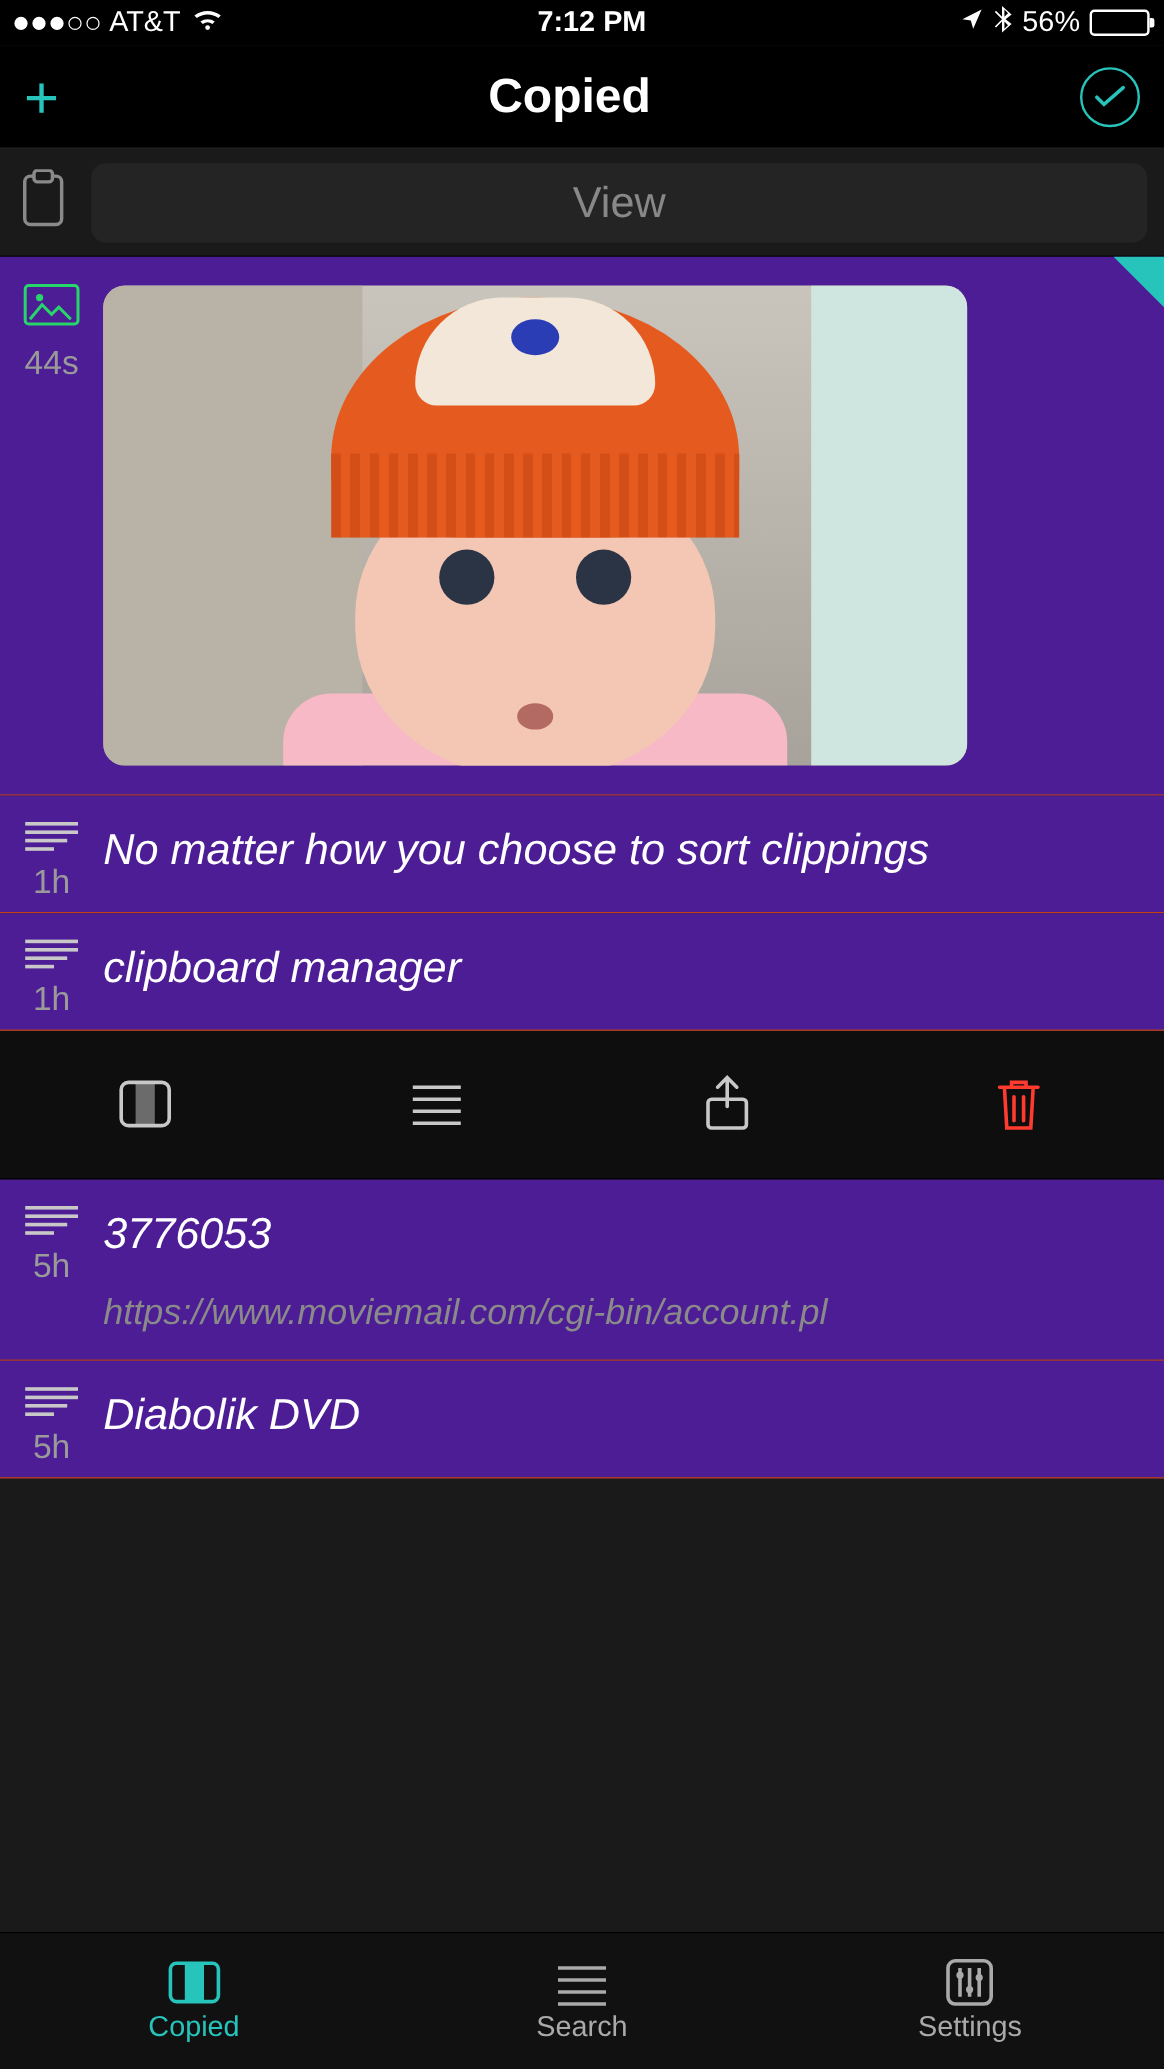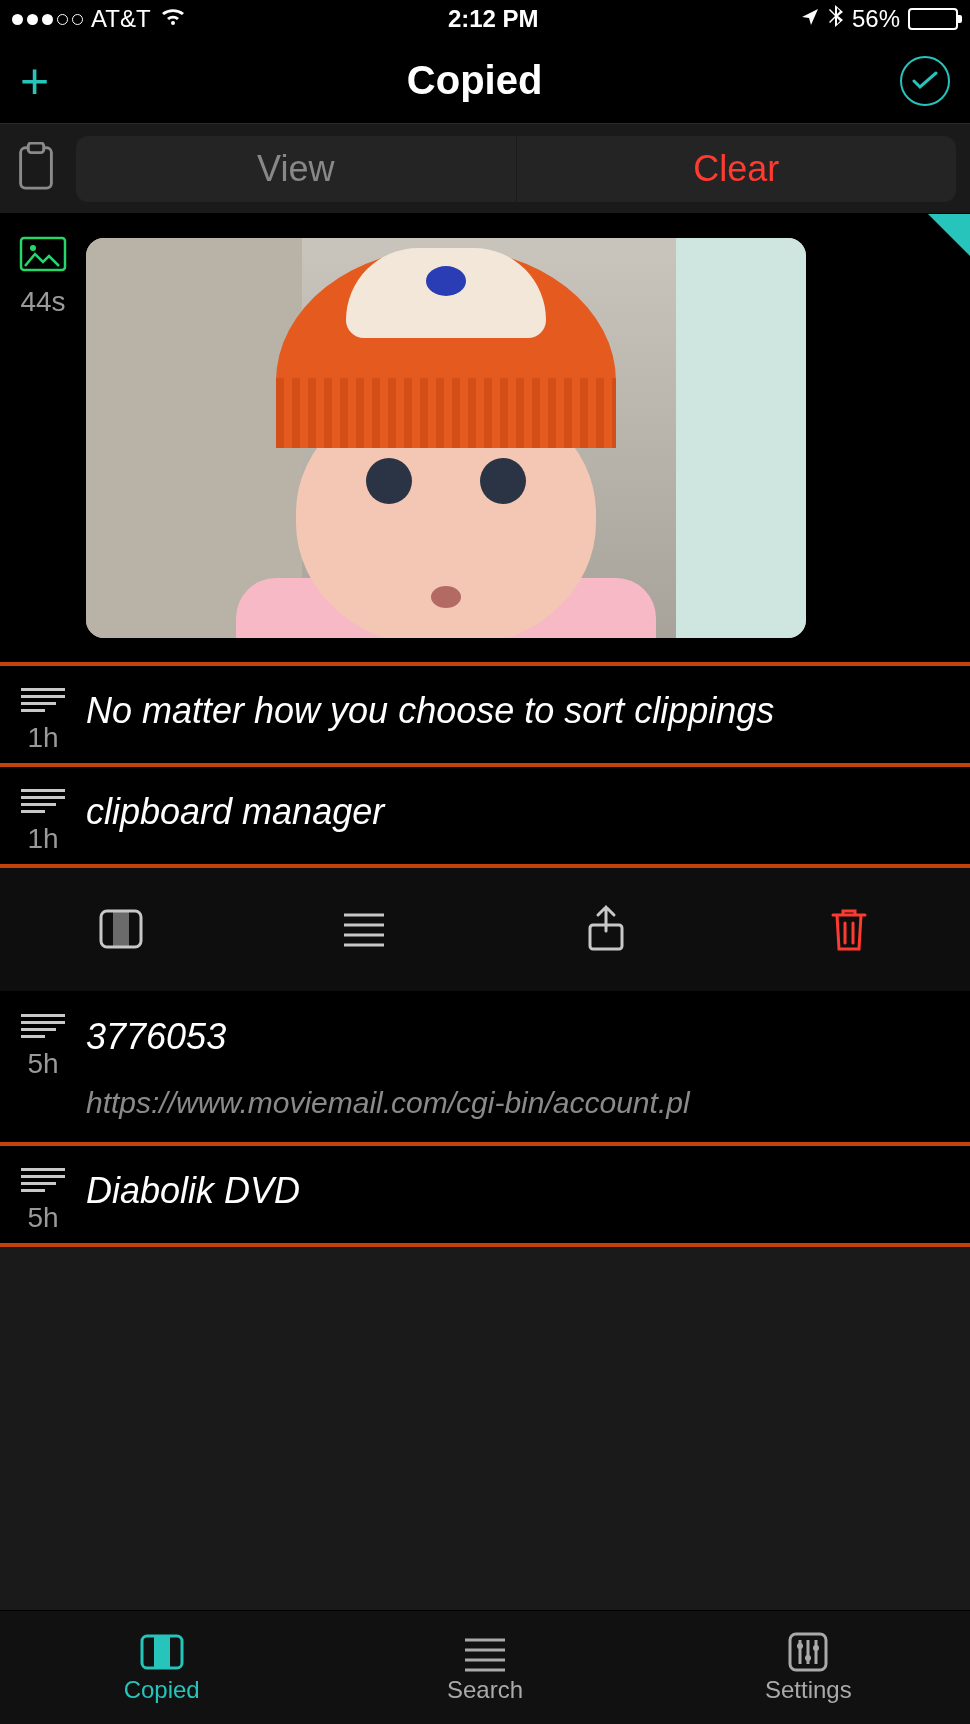--- a/index.html
+++ b/index.html
@@ -85,22 +85,22 @@
     font-size: 36px;
     color: #888;
   }
   .seg-btn + .seg-btn { border-left: 1px solid #1a1a1a; }
   .seg-btn.danger { color: #ff3b30; }
 
   
   .list { }
   .row {
     display: flex;
-    border-bottom: 4px solid #c2410c;
-    background: #000000;
+    border-bottom: 1px solid #c2410c;
+    background: #4c1d95;
     position: relative;
   }
   .row-left {
     width: 86px;
     display: flex;
     flex-direction: column;
     align-items: center;
     padding-top: 22px;
     gap: 10px;
   }
@@ -209,21 +209,21 @@
       <span class="dot off"></span>
         <span class="dot off"></span>
     </span>
     <span>AT&amp;T</span>
     <span>
       <svg width="28" height="22" viewBox="0 0 28 22">
           <path d="M14 20a2 2 0 100-4 2 2 0 000 4zm-6-7a10 10 0 0112 0l-2 2a7 7 0 00-8 0zM3 8a18 18 0 0122 0l-2 2a15 15 0 00-18 0z" fill="#fff"></path>
         </svg>
     </span>
   </div>
-  <div style="font-weight:600;">2:12 PM</div>
+  <div style="font-weight:600;">7:12 PM</div>
   <div class="status-right">
     <span>
       <svg width="20" height="20" viewBox="0 0 20 20">
           <path d="M2 10L18 2l-7 16-2-7z" fill="#fff"></path>
         </svg>
     </span>
     <span>
       <svg width="16" height="24" viewBox="0 0 16 24">
           <path d="M7 1v9L2 5l-1 1 6 6-6 6 1 1 5-5v9l8-7-5-4 5-4zM9 4l3 3-3 3zm0 10l3 3-3 3z" fill="#fff"></path>
         </svg>
@@ -246,23 +246,20 @@
 <div class="toolbar">
   <span>
     <svg class="clipboard-icon" viewBox="0 0 44 52">
       <rect x="6" y="6" width="32" height="42" rx="5" stroke="#8a8a8a" stroke-width="3" fill="none"></rect>
       <rect x="14" y="1" width="16" height="10" rx="3" stroke="#8a8a8a" stroke-width="3" fill="#1a1a1a"></rect>
     </svg>
   </span>
   <div class="segmented">
     <div class="seg-btn">
       <span>View</span>
-    </div>
-    <div class="seg-btn danger">
-      <span>Clear</span>
     </div>
   </div>
 </div>
 
 <div class="list">
 
   <div class="row image-row" style="position:relative;">
     <div class="row-left">
       <span>
         <svg class="type-icon" viewBox="0 0 48 36">

